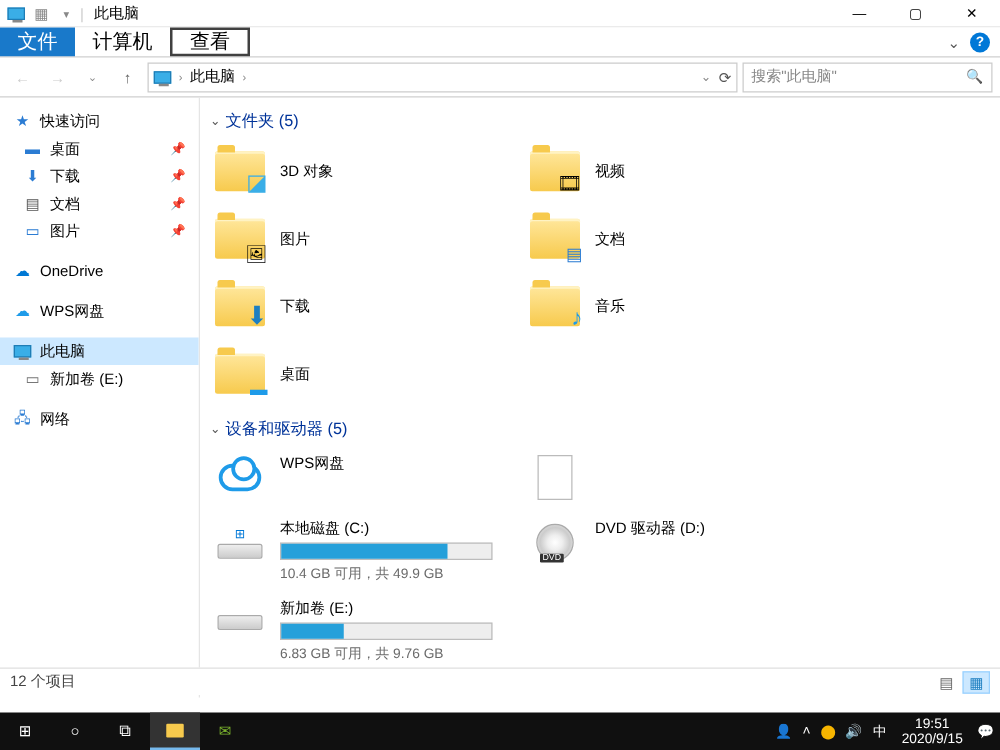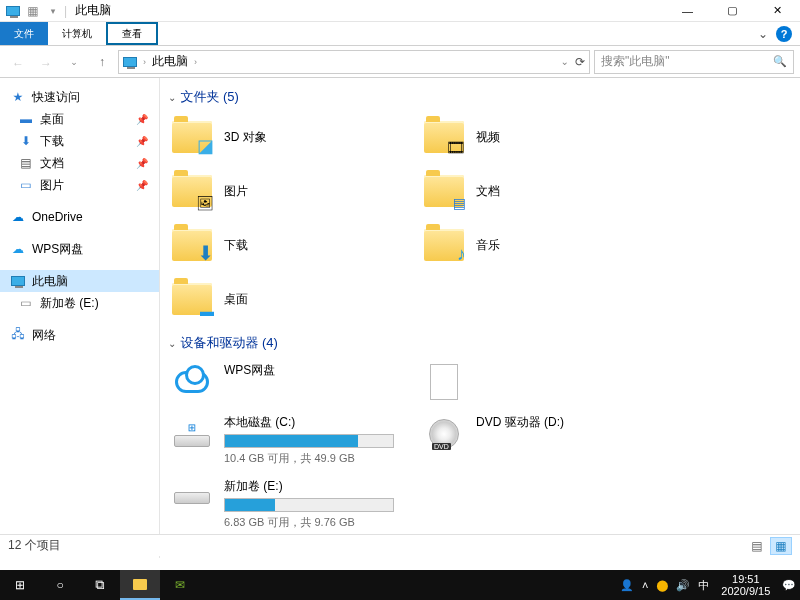--- a/index.html
+++ b/index.html
@@ -9,23 +9,23 @@
 .titlebar { height: 22px; display: flex; align-items: center; background: #fff; border-bottom: 1px solid #e5e5e5; }
 .titlebar .qat { display: flex; align-items: center; gap: 2px; padding-left: 4px; }
 .qat-icon { width: 18px; height: 18px; display: flex; align-items: center; justify-content: center; }
 .titlebar .title { margin-left: 8px; font-size: 12px; }
 .titlebar .spacer { flex: 1; }
 .win-controls { display: flex; }
 .win-controls div { width: 45px; height: 22px; display: flex; align-items: center; justify-content: center; font-size: 11px; }
 
 
 .ribbon { height: 24px; display: flex; align-items: stretch; background: #fff; border-bottom: 1px solid #d0d0d0; position: relative; }
-.ribbon-tab { padding: 0 14px; display: flex; align-items: center; font-size: 10px; cursor: default; }
+.ribbon-tab { padding: 0 14px; display: flex; align-items: center; font-size: 16px; cursor: default; }
 .ribbon-tab.file { background: #1979ca; color: #fff; }
-.ribbon-tab.highlighted { border: 2px solid #0369a1; text-align: right; }
+.ribbon-tab.highlighted { border: 2px solid #404040; text-align: right; }
 .ribbon .rspacer { flex: 1; }
 .ribbon-right { display: flex; align-items: center; gap: 8px; padding-right: 8px; }
 .help-icon { width: 16px; height: 16px; border-radius: 50%; background: #0078d7; color: #fff; display: flex; align-items: center; justify-content: center; font-size: 11px; font-weight: bold; }
 
 
 .navbar { height: 32px; display: flex; align-items: center; gap: 4px; padding: 0 6px; border-bottom: 1px solid #d0d0d0; }
 .nav-btn { width: 24px; height: 24px; display: flex; align-items: center; justify-content: center; color: #666; }
 .nav-btn.disabled { color: #ccc; }
 .addressbar { flex: 1; height: 24px; border: 1px solid #ccc; display: flex; align-items: center; padding: 0 4px; gap: 6px; }
 .addressbar .crumb { font-size: 12px; }
@@ -284,21 +284,21 @@
             <span class="folder-overlay" style="color:#1e9be9;font-size:14px">▬</span>
           </div>
         <div class="folder-label">
             <span class="folder-title">桌面</span>
           </div>
       </div>
     </div>
 
     <div class="section-header">
       <span class="chev">⌄</span>
-      <span>设备和驱动器 (4)</span>
+      <span>设备和驱动器 (5)</span>
     </div>
     <div class="folder-grid">
       <div class="drive-item">
         <div class="drive-icon">
             <div class="ico-cloud"></div>
           </div>
         <div class="drive-body">
           <span class="drive-title">WPS网盘</span>
         </div>
       </div>

